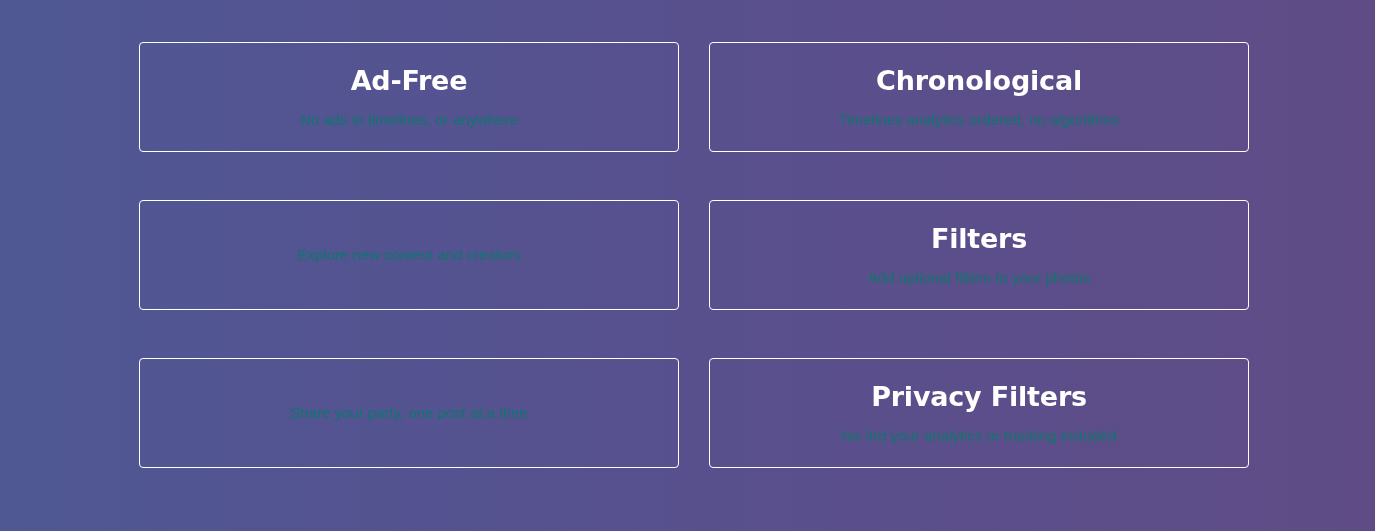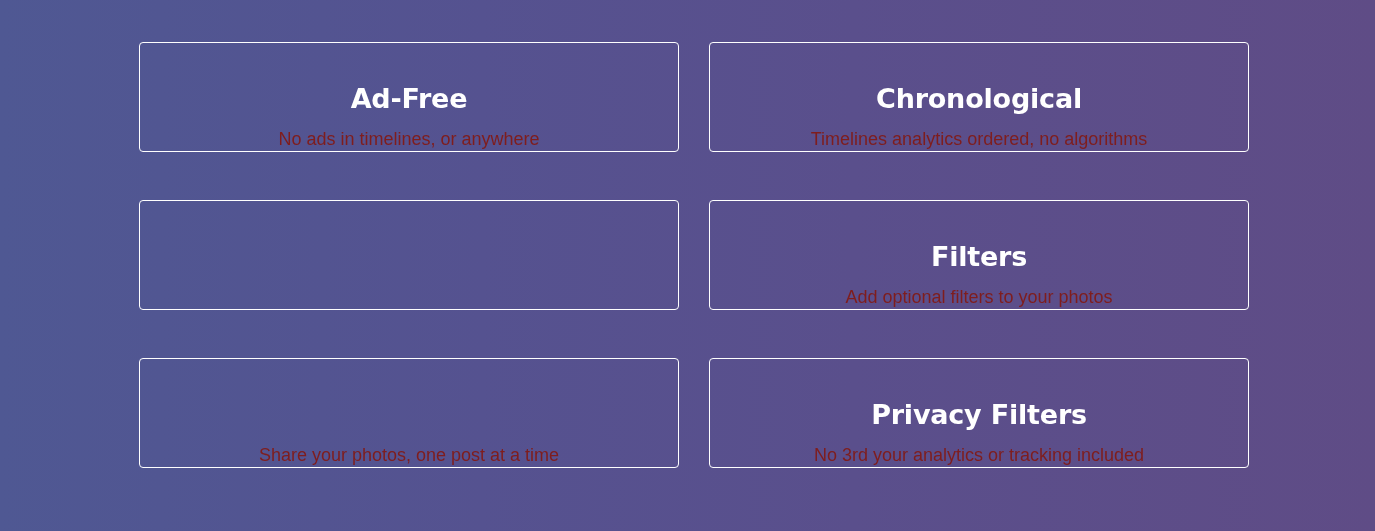--- a/index.html
+++ b/index.html
@@ -32,70 +32,71 @@
 
   .feature-card {
     box-sizing: border-box;
     height: 110px;
     border: 1.5px solid #ffffff;
     border-radius: 4px;
     background: transparent;
     display: flex;
     flex-direction: column;
     align-items: center;
-    justify-content: flex-end;
+    justify-content: center;
     text-align: center;
     padding: 0 14px;
   }
 
   .feature-title {
     font-family: "DejaVu Sans", sans-serif;
     font-size: 27px;
     font-weight: bold;
     line-height: 1.15;
     color: #ffffff;
     letter-spacing: -0.2px;
     margin: 0 0 15px 0;
   }
 
   .feature-desc {
     font-family: "Liberation Sans", sans-serif;
-    font-size: 18px;
+    font-size: 15px;
     font-weight: normal;
     line-height: 1.2;
-    color: #7f1d1d;
+    color: #0f766e;
     margin: 0;
   }
 </style>
 </head>
 <body>
 
 <div class="features-section">
   <div class="features-grid">
 
     <div class="feature-card">
       <div class="feature-title">Ad-Free</div>
       <div class="feature-desc">No ads in timelines, or anywhere</div>
     </div>
 
     <div class="feature-card">
       <div class="feature-title">Chronological</div>
       <div class="feature-desc">Timelines analytics ordered, no algorithms</div>
     </div>
 
     <div class="feature-card">
+      <div class="feature-desc">Explore new content and creators</div>
     </div>
 
     <div class="feature-card">
       <div class="feature-title">Filters</div>
       <div class="feature-desc">Add optional filters to your photos</div>
     </div>
 
     <div class="feature-card">
-      <div class="feature-desc">Share your photos, one post at a time</div>
+      <div class="feature-desc">Share your party, one post at a time</div>
     </div>
 
     <div class="feature-card">
       <div class="feature-title">Privacy Filters</div>
       <div class="feature-desc">No 3rd your analytics or tracking included</div>
     </div>
 
   </div>
 </div>
 

